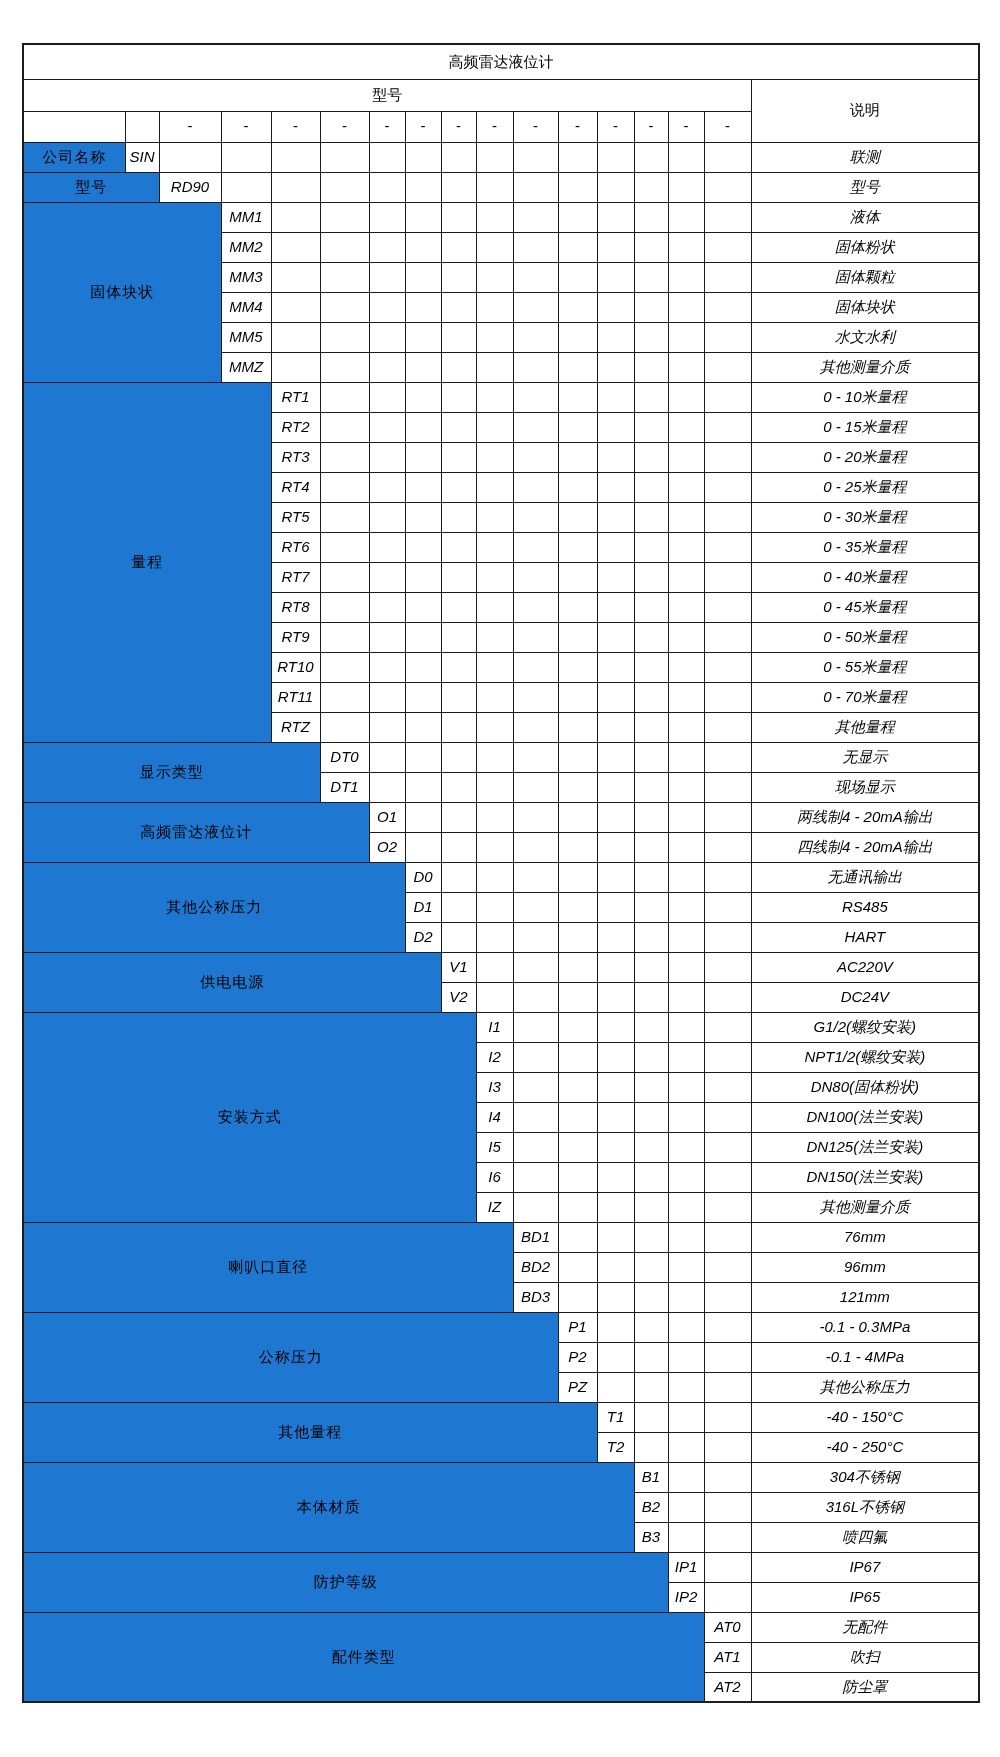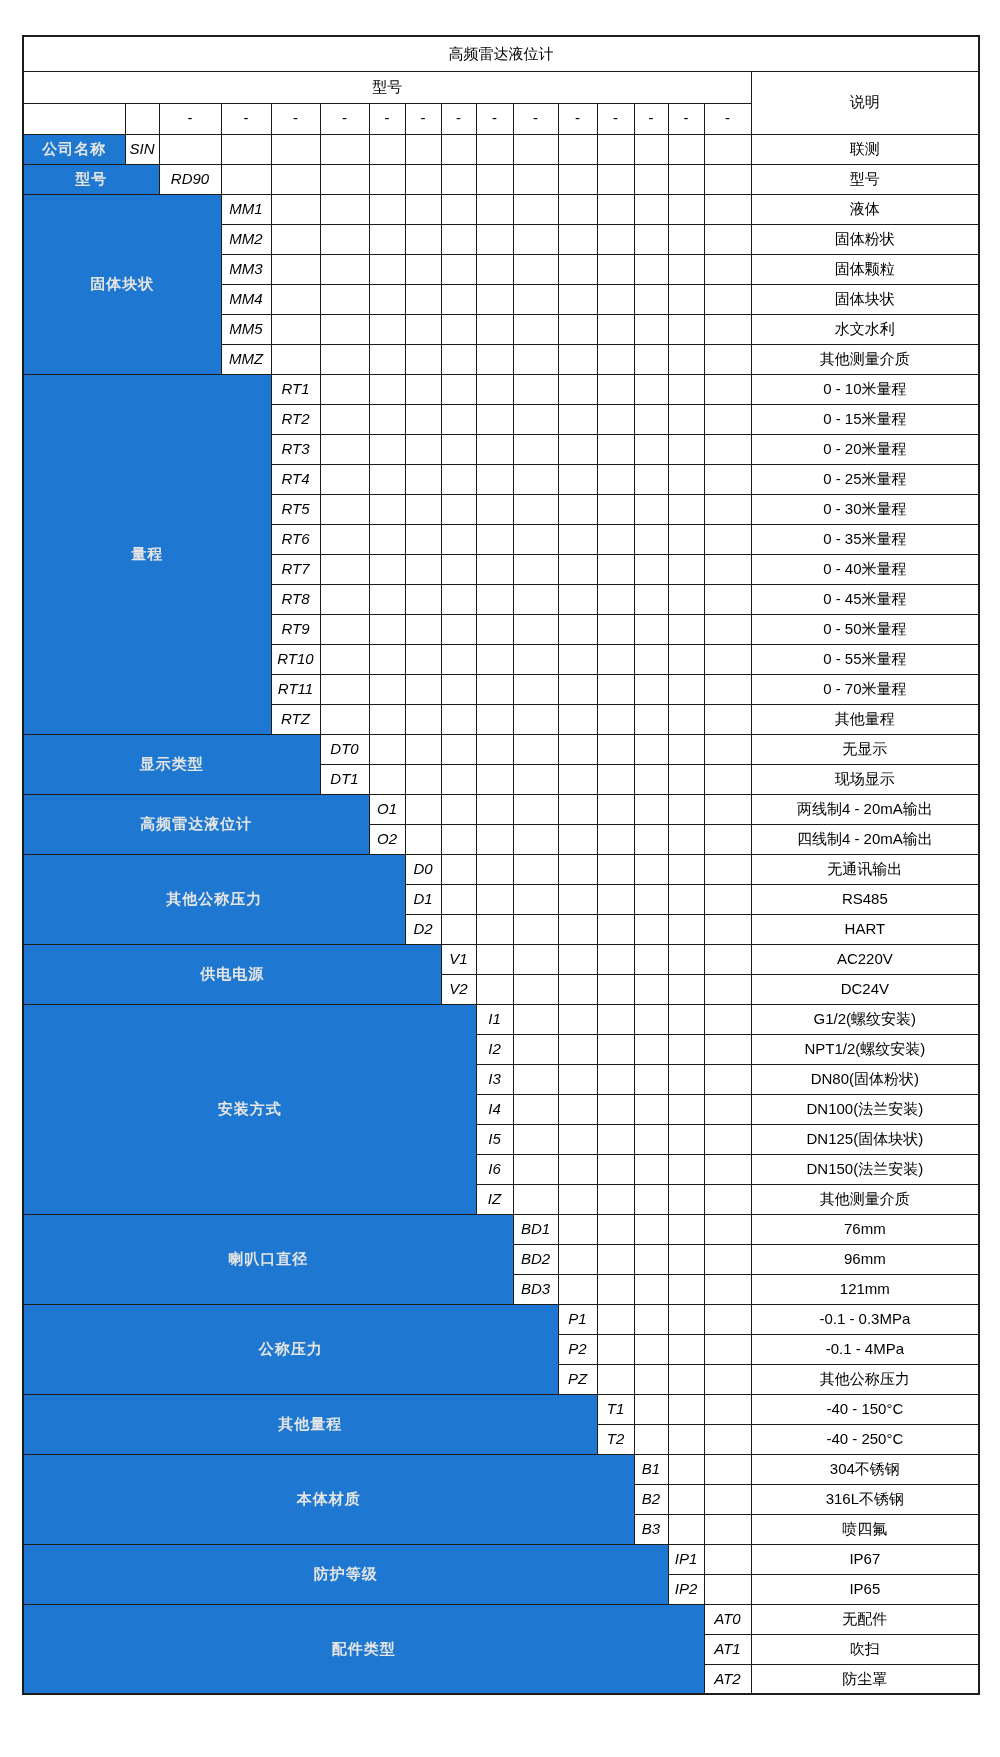--- a/index.html
+++ b/index.html
@@ -4,41 +4,41 @@
 <style>
   * { margin:0; padding:0; box-sizing:border-box; }
   html,body { background:#ffffff; }
   body {
     width:1000px; height:1757px; position:relative;
     font-family:"Liberation Sans","DejaVu Sans",sans-serif;
     color:#000;
   }
   :root { --accent:#1e78d2; --border:#1c1c1c; }
   table.sel {
-    position:absolute; left:22px; top:35px; width:956px;
+    position:absolute; left:22px; top:43px; width:956px;
     border-collapse:collapse; table-layout:fixed;
     border:2px solid var(--border);
   }
   table.sel td {
     border:1px solid var(--border);
     text-align:center; vertical-align:middle;
     font-size:15px; line-height:1.1;
     white-space:nowrap; overflow:hidden; padding:0;
   }
   table.sel tr { height:30px; }
   table.sel tr.r-title { height:35px; }
   table.sel tr.r-model { height:32px; }
   table.sel tr.r-sep   { height:31px; }
   td.title-cell { font-size:16px; }
   td.hdr { font-size:16px; }
   td.label {
-    background:var(--accent); color:#e5e5e5; letter-spacing:1px;font-weight:bold;
+    background:var(--accent); color:#000000; letter-spacing:1px;
   }
   td.code { text-align:center;font-style:italic; }
-  td.desc { text-align:center; }
+  td.desc { text-align:center;font-style:italic; }
 </style>
 </head>
 <body>
 
 <table class="sel">
   <colgroup>
       <col style="width: 102px;">
       <col style="width: 34px;">
       <col style="width: 62px;">
       <col style="width: 50px;">
@@ -555,21 +555,21 @@
         <td class="desc">DN100(法兰安装)</td>
       </tr>
       <tr>
         <td class="code">I5</td>
         <td></td>
         <td></td>
         <td></td>
         <td></td>
         <td></td>
         <td></td>
-        <td class="desc">DN125(固体块状)</td>
+        <td class="desc">DN125(法兰安装)</td>
       </tr>
       <tr>
         <td class="code">I6</td>
         <td></td>
         <td></td>
         <td></td>
         <td></td>
         <td></td>
         <td></td>
         <td class="desc">DN150(法兰安装)</td>

